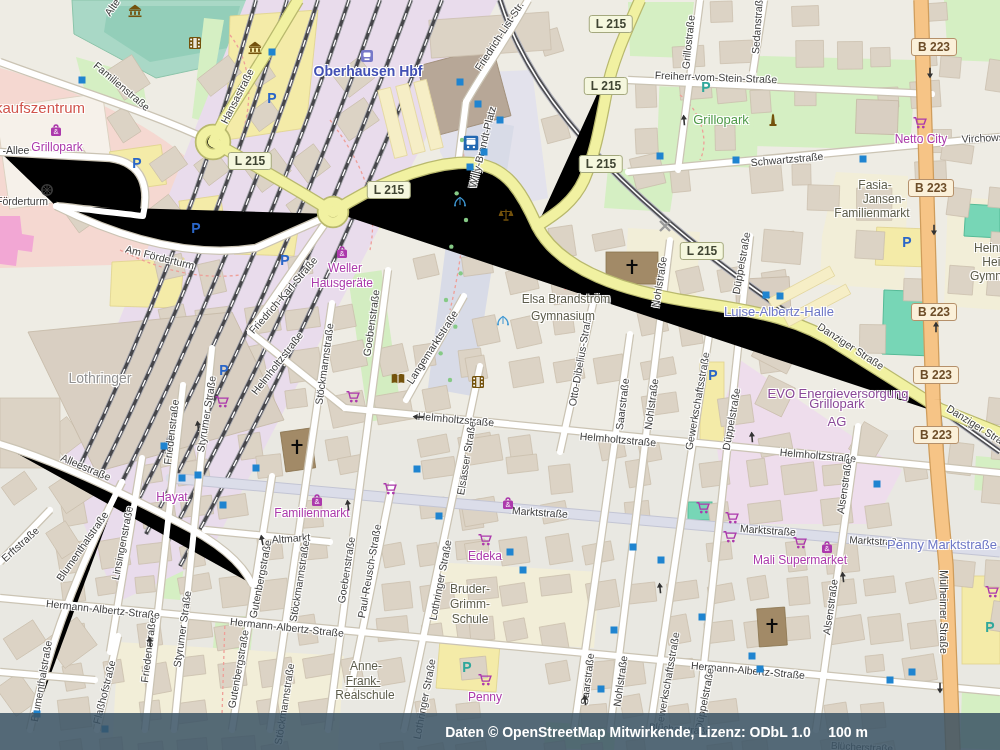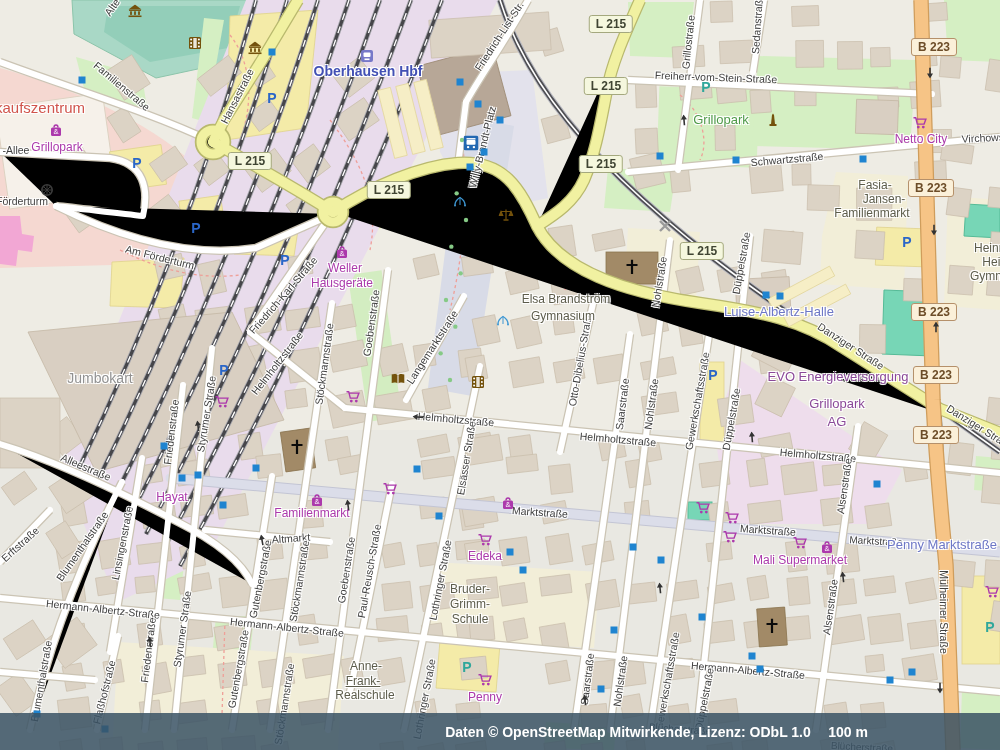--- a/index.html
+++ b/index.html
@@ -621,34 +621,34 @@
       <div class="lbl st" style="left: 731px; top: 419px; transform: translate(-50%, -50%) rotate(-80deg);">Düppelstraße</div>
       <div class="lbl st" style="left: 704px; top: 699px; transform: translate(-50%, -50%) rotate(-79deg);">Düppelstraße</div>
       <div class="lbl st" style="left: 844px; top: 486px; transform: translate(-50%, -50%) rotate(-82deg);">Alsenstraße</div>
       <div class="lbl st" style="left: 830px; top: 607px; transform: translate(-50%, -50%) rotate(-82deg);">Alsenstraße</div>
       <div class="lbl st" style="left: 283px; top: 295px; transform: translate(-50%, -50%) rotate(-49deg);">Friedrich-Karl-Straße</div>
       <div class="lbl st" style="left: 680px; top: 729px; transform: translate(-50%, -50%) rotate(4deg); font-size: 10px;">Blücherstraße</div>
       <div class="lbl st" style="left: 862px; top: 747px; transform: translate(-50%, -50%) rotate(3deg); font-size: 10px;">Blücherstraße</div>
       <div class="lbl pl-retail" style="left: 40px; top: 107px;">kaufszentrum</div>
       <div class="lbl pl-shop" style="left: 57px; top: 147px;">Grillopark</div>
       <div class="lbl pl-station" style="left: 368px; top: 71px;">Oberhausen Hbf</div>
-      <div class="lbl pl-muted" style="left: 100px; top: 378px;">Jumbokart</div>
+      <div class="lbl pl-muted" style="left: 100px; top: 378px;">Lothringer</div>
       <div class="lbl pl-shop" style="left: 345px; top: 268px;">Weller</div>
       <div class="lbl pl-shop" style="left: 342px; top: 283px;">Hausgeräte</div>
       <div class="lbl pl-school" style="left: 566px; top: 299px;">Elsa Brandström</div>
       <div class="lbl pl-school" style="left: 563px; top: 316px;">Gymnasium</div>
       <div class="lbl pl-park" style="left: 721px; top: 119px;">Grillopark</div>
       <div class="lbl pl-shop" style="left: 921px; top: 139px;">Netto City</div>
       <div class="lbl pl-school" style="left: 875px; top: 185px;">Fasia-</div>
       <div class="lbl pl-school" style="left: 872px; top: 199px; margin-left: 12px;">Jansen-</div>
       <div class="lbl pl-school" style="left: 872px; top: 213px;">Familienmarkt</div>
       <div class="lbl pl-school" style="left: 996px; top: 248px;">Heinrich</div>
       <div class="lbl pl-school" style="left: 1000px; top: 262px;">Heine-</div>
       <div class="lbl pl-school" style="left: 1002px; top: 276px;">Gymnasium</div>
-      <div class="lbl pl-office" style="left: 838px; top: 376px;">EVO Energieversorgung</div>
+      <div class="lbl pl-office" style="left: 838px; top: 393px;">EVO Energieversorgung</div>
       <div class="lbl pl-office" style="left: 837px; top: 403px;">Grillopark</div>
       <div class="lbl pl-office" style="left: 837px; top: 421px;">AG</div>
       <div class="lbl pl-civic" style="left: 779px; top: 311px;">Luise-Albertz-Halle</div>
       <div class="lbl pl-shop" style="left: 172px; top: 497px;">Hayat</div>
       <div class="lbl pl-shop" style="left: 312px; top: 513px;">Familienmarkt</div>
       <div class="lbl pl-shop" style="left: 485px; top: 556px;">Edeka</div>
       <div class="lbl pl-school" style="left: 470px; top: 589px;">Bruder-</div>
       <div class="lbl pl-school" style="left: 470px; top: 604px;">Grimm-</div>
       <div class="lbl pl-school" style="left: 470px; top: 619px;">Schule</div>
       <div class="lbl pl-school" style="left: 366px; top: 666px;">Anne-</div>

